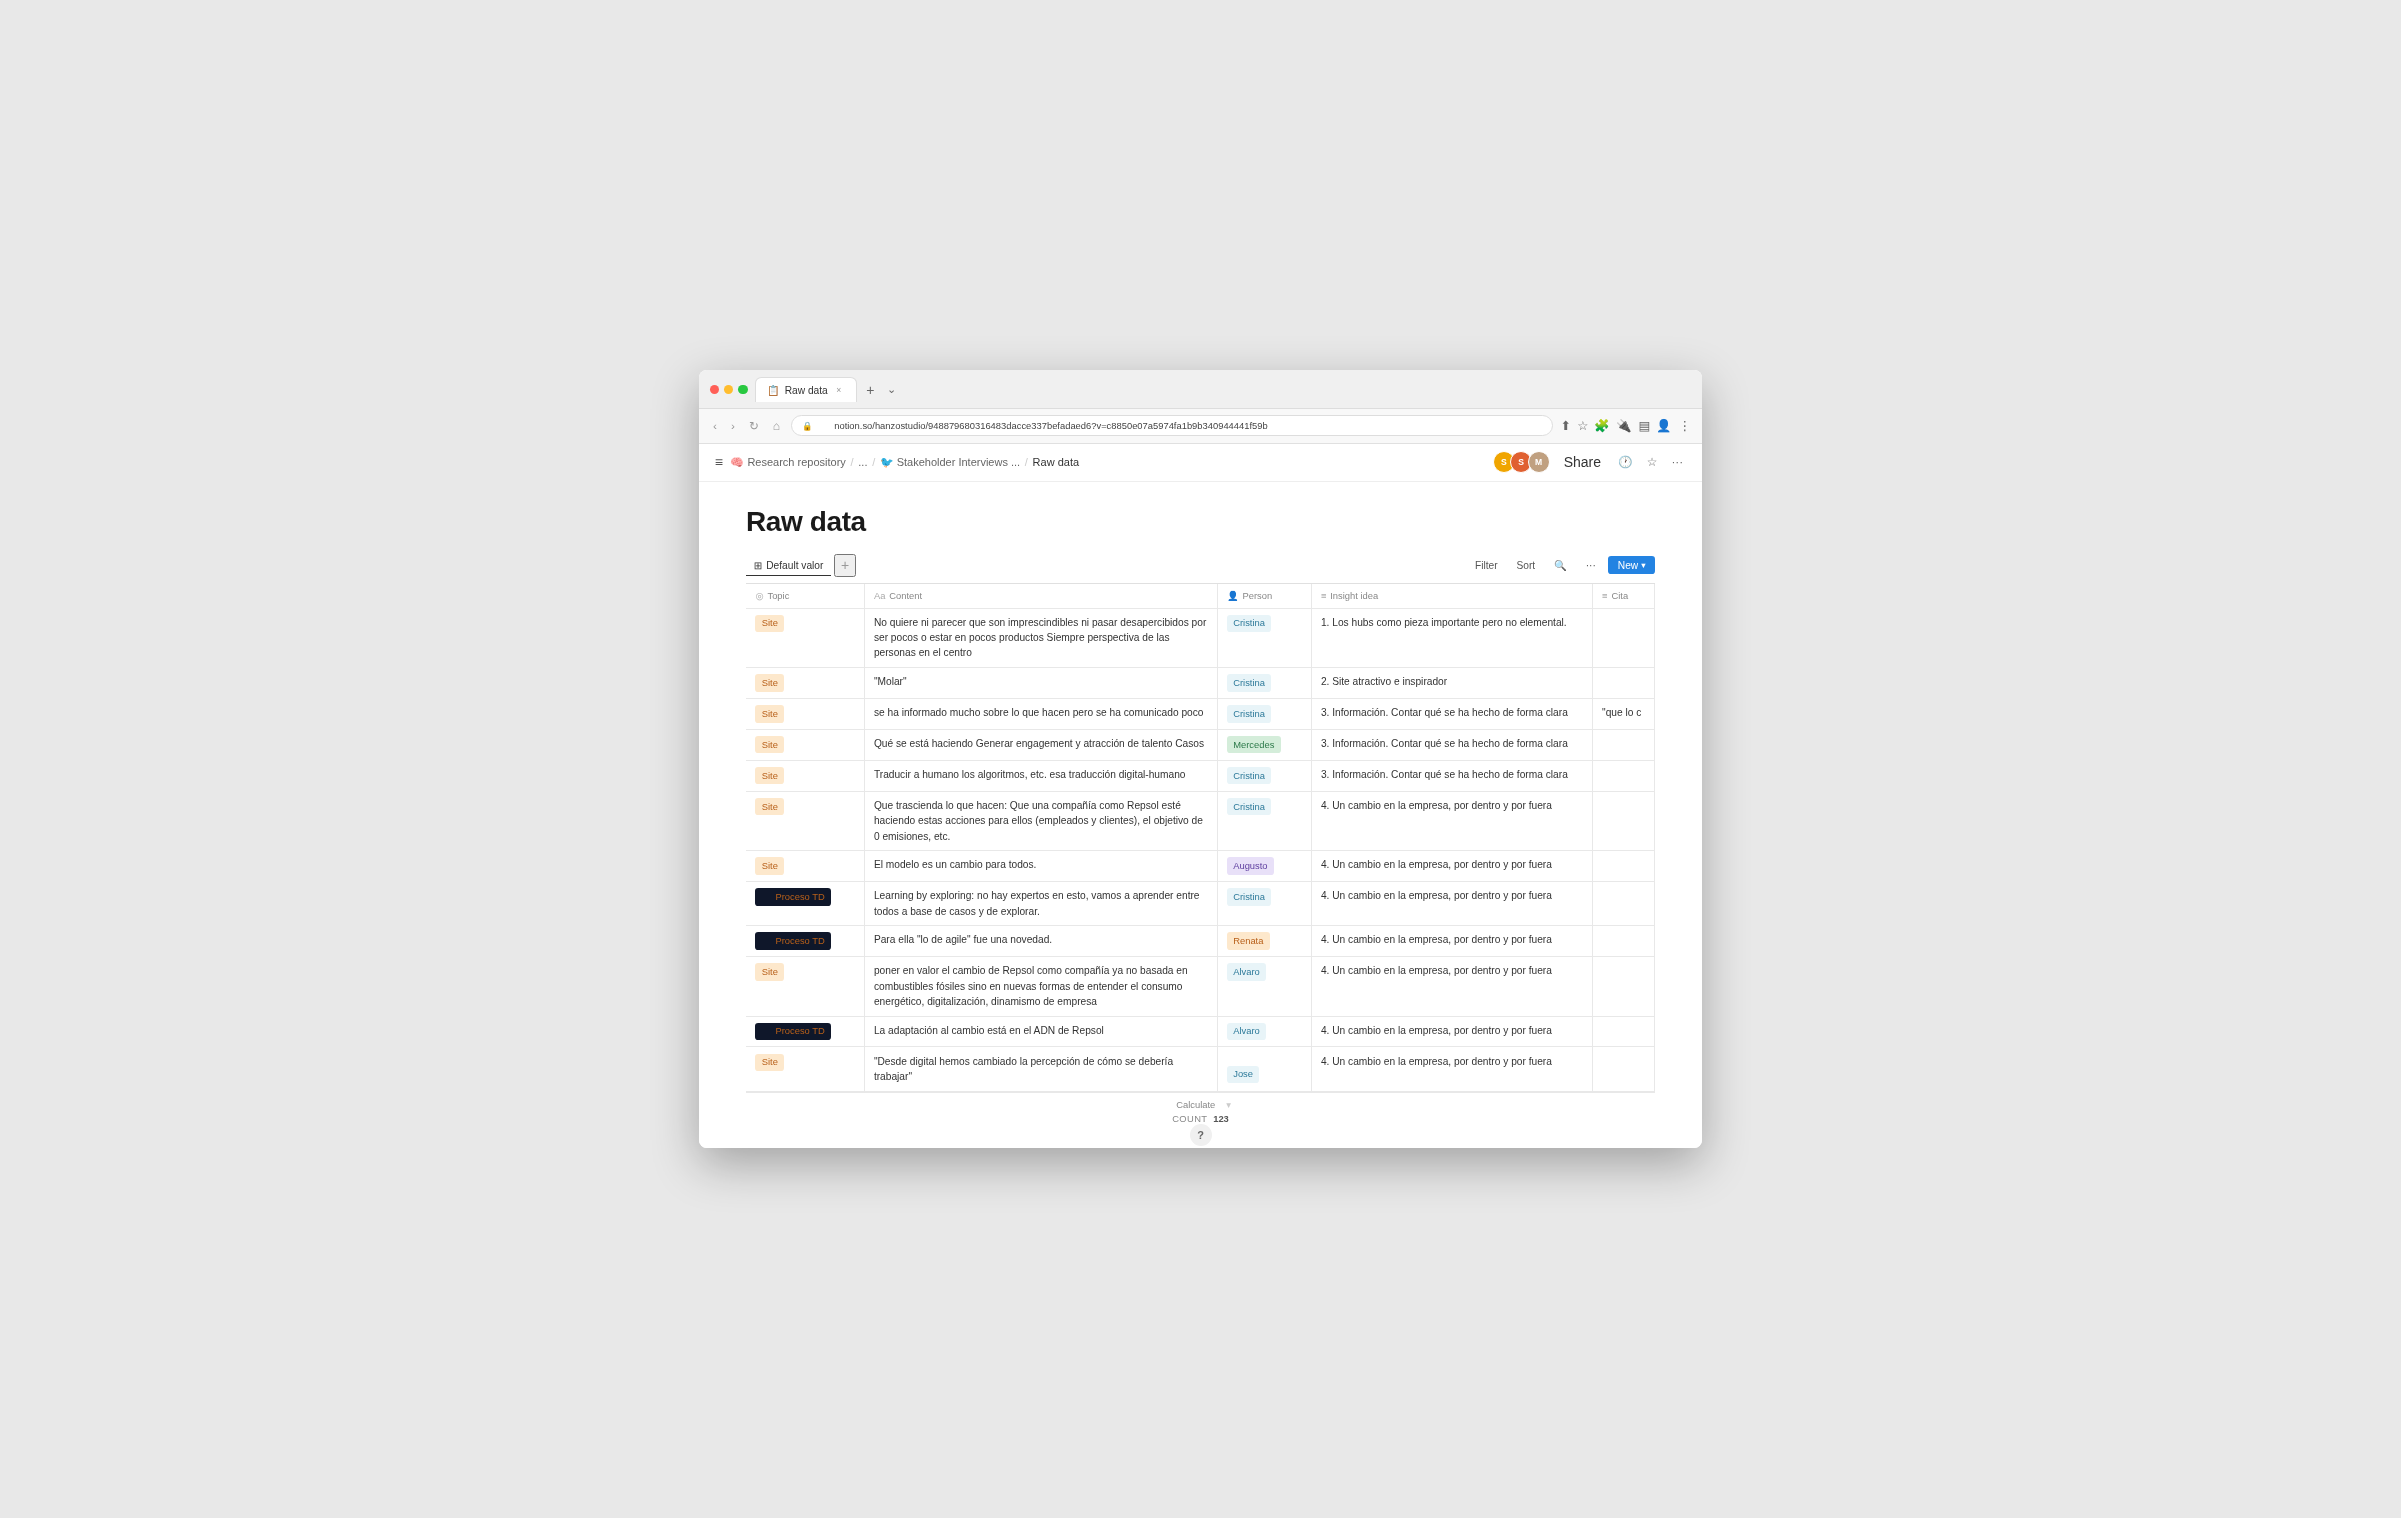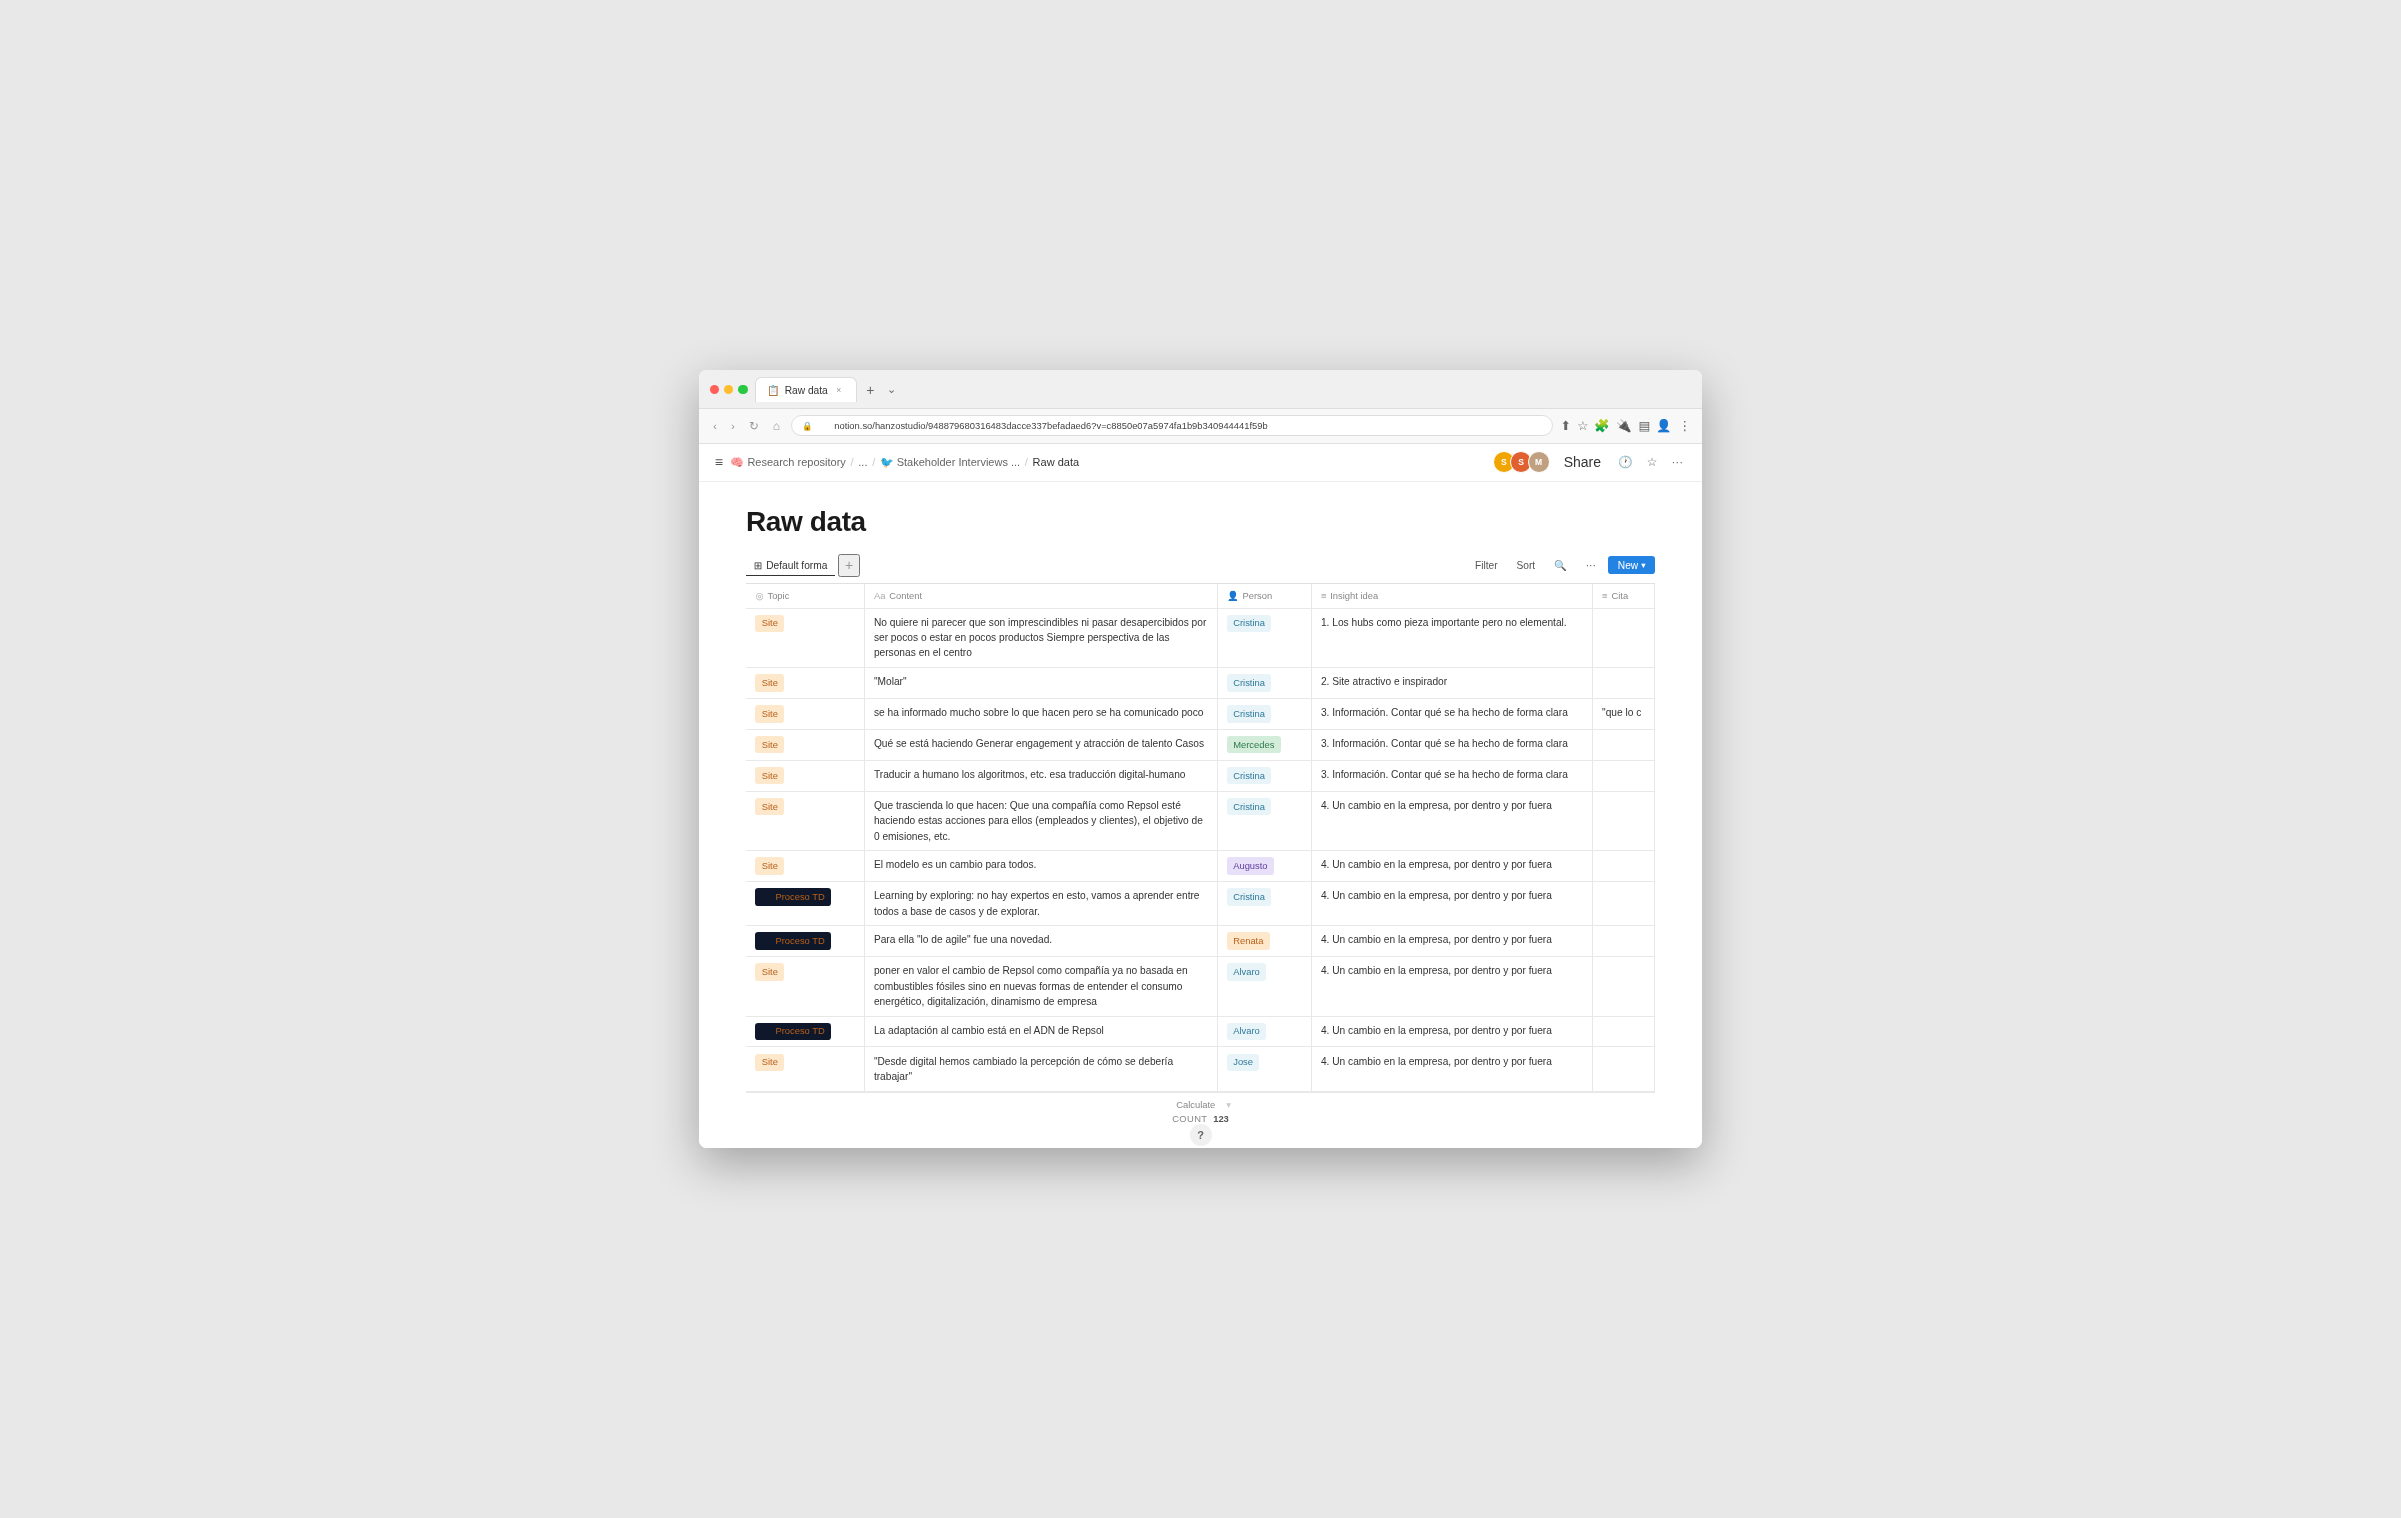--- a/index.html
+++ b/index.html
@@ -188,21 +188,21 @@
     .tag-valores { background: #fde8cc; color: #b8601a; }
     .person-tag {
       display: inline-block; padding: 1.6px 6.3px; border-radius: 3.1px;
       font-size: 9.4px; font-weight: 500;
     }
     .person-cristina { background: #e8f4f8; color: #2d7a9a; }
     .person-mercedes { background: #d4edda; color: #2d7a4a; }
     .person-augusto { background: #e8e0f8; color: #6040a0; }
     .person-renata { background: #fde8cc; color: #b8601a; }
     .person-alvaro { background: #e8f4f8; color: #2d7a9a; }
-    .person-jose { background: #e8f4f8; color: #2d7a9a; }
+    .person-jose { background: #e8f4f8; color: #2d7a9a; margin-top: 12px; }
     .person-juanjo { background: #e8f4f8; color: #2d7a9a; }
     
     .table-footer {
       padding: 2px 11px;
       display: flex; align-items: center; justify-content: space-between;
       border-top: 0.8px solid #e8e8e8; font-size: 9.4px; color: #888; flex-direction: column;
     }
     .count-label { font-weight: 500; text-transform: uppercase; letter-spacing: 0.4px; }
     .count-val { font-weight: 600; color: #555; margin-left: 3.1px; }
     .help-btn {
@@ -282,21 +282,21 @@
     </div>
   </div>
 
   <div class="main-content">
     <h1 class="page-title">Raw data</h1>
 
     <div class="view-bar">
       <div class="view-tabs">
         <button class="view-tab active">
           <span class="view-tab-icon">⊞</span>
-          <span>Default forma</span>
+          <span>Default valor</span>
         </button>
         <button class="add-view">+</button>
       </div>
       <div class="view-actions">
         <button class="view-action-btn">Filter</button>
         <button class="view-action-btn">Sort</button>
         <button class="view-action-btn">🔍</button>
         <button class="view-action-btn">···</button>
         <button class="new-btn">
           <span>New</span>

